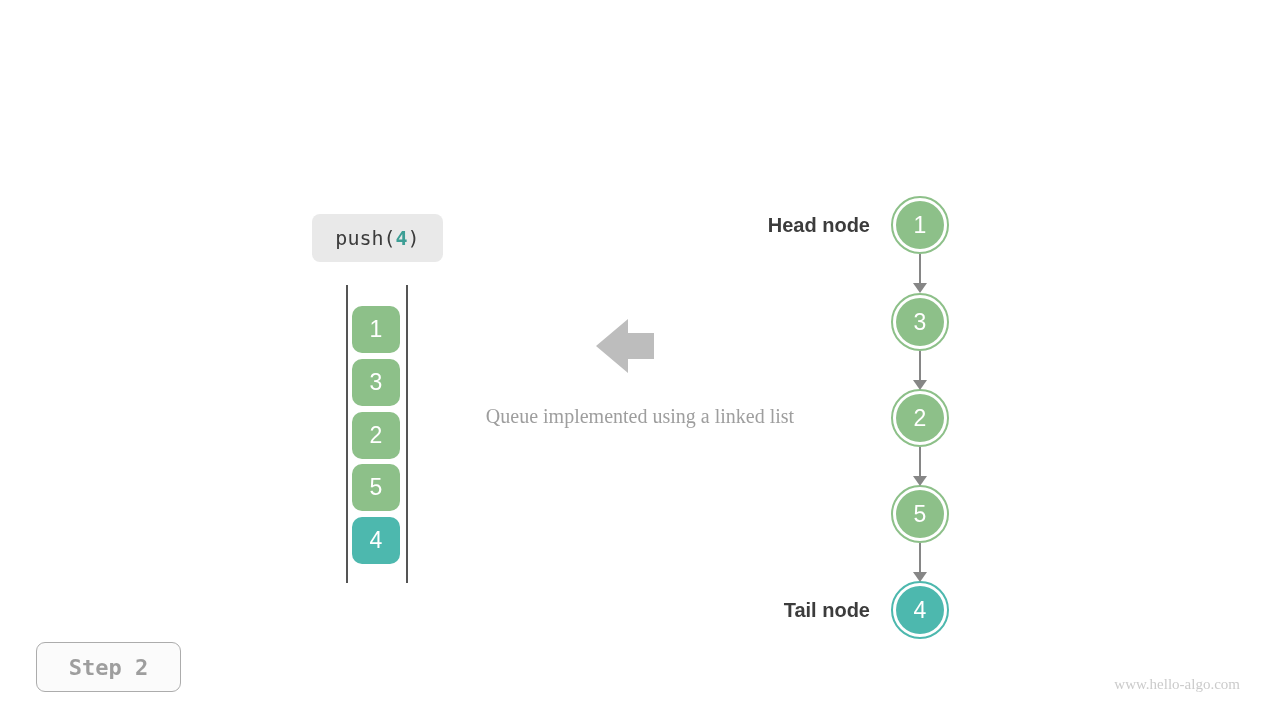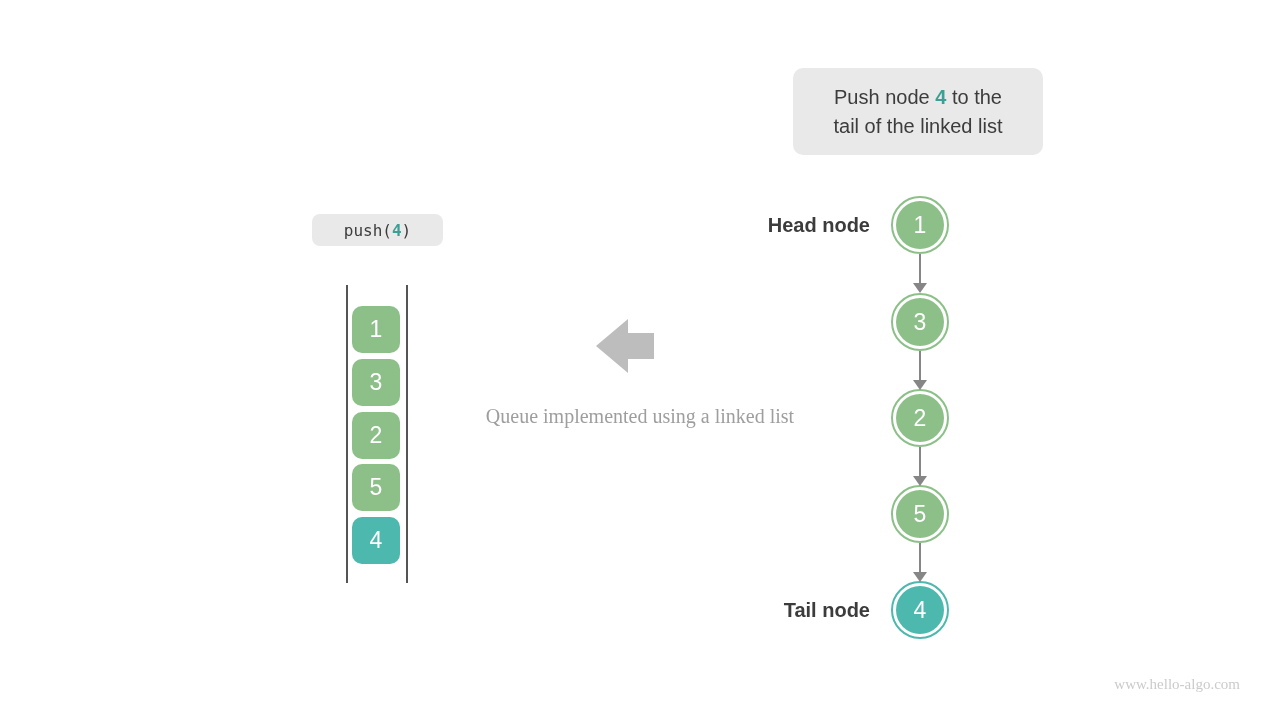--- a/index.html
+++ b/index.html
@@ -25,24 +25,24 @@
   .callout {
     position: absolute; left: 793px; top: 68px; width: 250px; height: 87px;
     background: var(--label-bg); border-radius: 10px;
     display: flex; flex-direction: column; justify-content: center; align-items: center;
     font-size: 20px; line-height: 29px; color: var(--dark-text); text-align: center;
   }
   .callout .accent { color: var(--teal-text); font-weight: bold; }
 
   
   .push-label {
-    position: absolute; left: 312px; top: 214px; width: 131px; height: 32px;
+    position: absolute; left: 312px; top: 214px; width: 131px; height: 48px;
     background: var(--label-bg); border-radius: 8px;
     display: flex; justify-content: center; align-items: center;
-    font-family: "DejaVu Sans Mono", monospace; font-size: 16px; color: var(--dark-text);
+    font-family: "DejaVu Sans Mono", monospace; font-size: 20px; color: var(--dark-text);
   }
   .push-label .accent { color: var(--teal-text); font-weight: bold; }
 
   
   .queue-wall {
     position: absolute; top: 285px; width: 2px; height: 298px;
     background: var(--queue-line);
   }
   .queue-wall.left { left: 346px; }
   .queue-wall.right { left: 406px; }
@@ -110,24 +110,20 @@
   .watermark {
     position: absolute; right: 40px; top: 676px;
     font-family: Liberation Serif, serif; font-size: 15px; color: var(--watermark);
   }
 </style>
 </head>
 <body>
 
 <div class="canvas">
 
-  <div class="callout">
-    <div><span>Push node </span><span class="accent">4</span><span> to the</span></div>
-    <div>tail of the linked list</div>
-  </div>
 
   <div class="push-label">
     <span>push(</span>
       <span class="accent">4</span>
       <span>)</span>
   </div>
 
   <div class="queue-wall left"></div>
   <div class="queue-wall right"></div>
   <div class="cell" style="top:306px">1</div>
@@ -171,16 +167,17 @@
   </div>
   <div class="connector" style="top:447px">
     <div class="connector-line"></div>
     <div class="connector-head"></div>
   </div>
   <div class="connector" style="top:543px">
     <div class="connector-line"></div>
     <div class="connector-head"></div>
   </div>
 
+  <div class="step-badge">Step 2</div>
 
   <div class="watermark">www.hello-algo.com</div>
 
 </div>
 
 </body></html>

